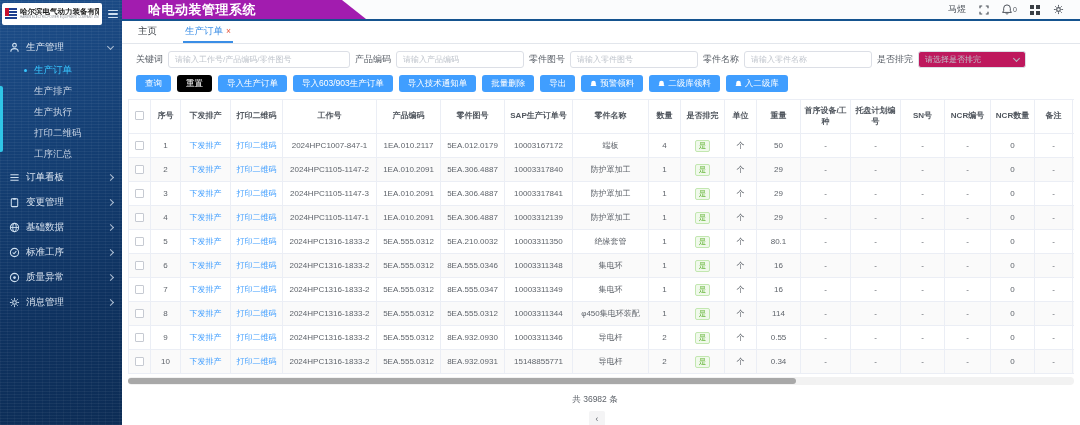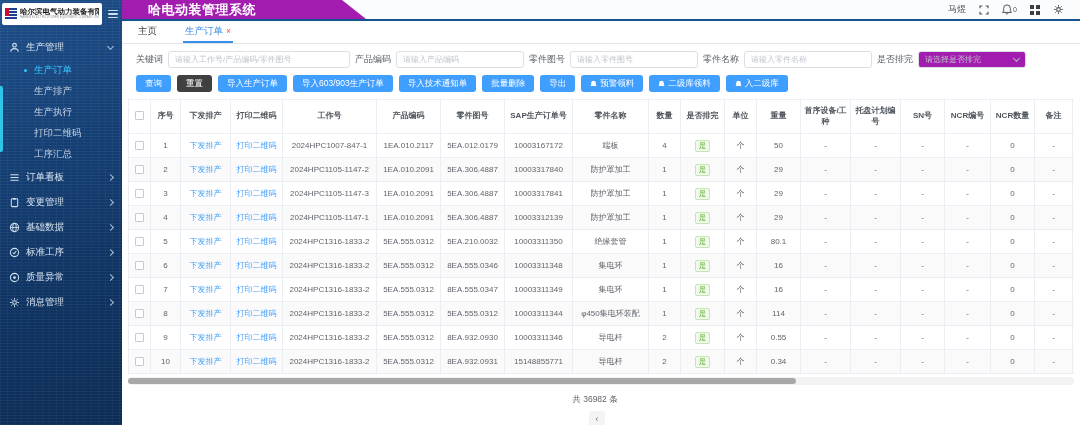--- a/index.html
+++ b/index.html
@@ -63,30 +63,30 @@
   .content { flex:1; display:flex; flex-direction:column; padding:5px 6px 0 6px; min-width:0; }
 
   .filter-row { display:flex; align-items:center; gap:5px; padding:2px 0 5px 8px; }
   .f-label { font-size:9px; color:#5a6068; white-space:nowrap; }
   .f-input { height:17px; border:1px solid #dcdfe6; border-radius:3px; background:#fff;
     font-size:8px; color:#606266; padding:0 6px; outline:none;
     font-family:"Liberation Sans","DejaVu Sans",sans-serif; }
   .f-input::placeholder { color:#bfc4cc; }
   .w-kw { width:182px; } .w-md { width:128px; }
   .f-select { width:108px; height:17px; border:1px solid #dcdfe6; border-radius:3px;
-    background:#a21caf; display:flex; align-items:center; justify-content:space-between;
+    background:#be185d; display:flex; align-items:center; justify-content:space-between;
     padding:0 6px; font-size:8px; color:#bfc4cc; cursor:pointer; }
   .sel-chev { width:5px; height:5px; border-right:1.2px solid #b4b9c2;
     border-bottom:1.2px solid #b4b9c2; transform:rotate(45deg); margin-top:-2px; }
 
   .btn-row { display:flex; align-items:center; gap:6px; padding:2px 0 7px 8px; }
   .btn { height:17px; padding:0 9px; border:none; border-radius:3px; background:#409eff;
     color:#fff; font-size:8.5px; display:flex; align-items:center; gap:3px; cursor:pointer;
     font-family:"Liberation Sans","DejaVu Sans",sans-serif; white-space:nowrap; }
-  .btn.warn { background:#404040; }
+  .btn.warn { background:#000000; }
   .bell-s { display:inline-flex; }
 
   .table-wrap { overflow:hidden; width:100%; }
   table { border-collapse:collapse; table-layout:fixed; width:1150px; }
   th { height:34px; border:1px solid #ebeef5; background:#fff; font-size:8px; font-weight:bold;
     color:#50565e; line-height:1.35; padding:1px 2px; text-align:center; word-break:break-all; }
   td { height:24px; border:1px solid #ebeef5; font-size:8px; color:#5f646b; text-align:center;
     padding:0 2px; white-space:nowrap; overflow:hidden; }
   tbody tr:nth-child(even) { background:#fafafa; }
   .lnk { color:#409eff; text-decoration:none; cursor:pointer; }

